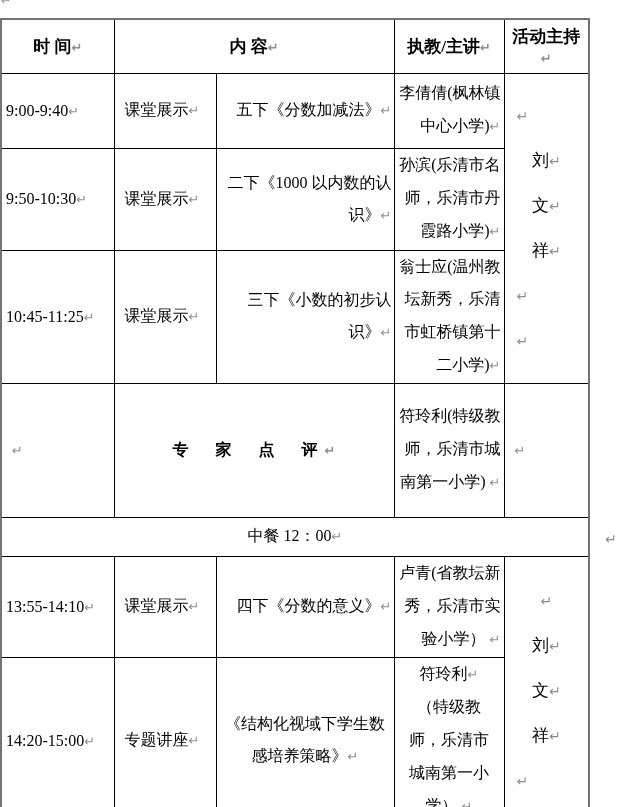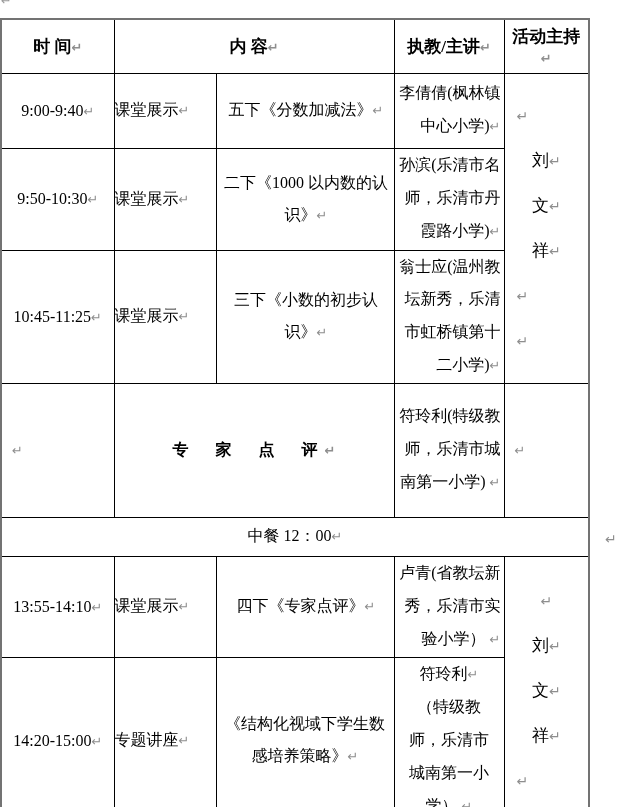--- a/index.html
+++ b/index.html
@@ -22,23 +22,23 @@
   }
   tr.r-hdr{height:54px;}
   tr.r-1{height:75px;}
   tr.r-2{height:102px;}
   tr.r-3{height:133px;}
   tr.r-4{height:134px;}
   tr.r-lunch{height:39px;padding-left:16px;}
   tr.r-6{height:101px;}
   tr.r-7{height:135px;}
   tr.r-hdr td{font-weight:bold;font-size:17px;text-align:center;}
-  .c-time{text-align:center;}
-  .c-type{text-align:left;padding-left:0;}
-  .c-topic{text-align:center;line-height:2em;padding-right:2px;}
+  .c-time{text-align:left;}
+  .c-type{text-align:left;padding-left:10px;}
+  .c-topic{text-align:right;line-height:2em;padding-right:2px;}
   .c-topic-center{text-align:center;line-height:2em;}
   .c-teacher{text-align:right;line-height:2.05em;padding:0 3px;}
   .c-teacher-center{text-align:center;line-height:2.05em;padding:0 13px;}
   .c-expert{text-align:center;font-weight:bold;}
   .c-lunch{text-align:center;}
   .expert-label{letter-spacing:27px;margin-right:-20px;}
   .pm{
     color:#8e8e8e;
     font-family:"DejaVu Sans","Liberation Sans",sans-serif;
     font-size:13px;
@@ -116,21 +116,21 @@
     <td class="mark-cell-left"><span class="pm">↵</span></td>
   </tr>
 
   <tr class="r-lunch">
     <td colspan="5" class="c-lunch"><span>中餐 12：00</span><span class="pm">↵</span></td>
   </tr>
 
   <tr class="r-6">
     <td class="c-time"><span>13:55-14:10</span><span class="pm">↵</span></td>
     <td class="c-type"><span>课堂展示</span><span class="pm">↵</span></td>
-    <td class="c-topic"><span>四下《专家点评》</span><span class="pm">↵</span></td>
+    <td class="c-topic"><span>四下《分数的意义》</span><span class="pm">↵</span></td>
     <td class="c-teacher"><span>卢青(省教坛新秀，乐清市实验小学）</span> <span class="pm">↵</span></td>
     <td class="host-cell" rowspan="2">
       <span class="host-line"><span class="pm">↵</span></span>
       <span class="host-line"><span>刘</span><span class="pm">↵</span></span>
       <span class="host-line"><span>文</span><span class="pm">↵</span></span>
       <span class="host-line"><span>祥</span><span class="pm">↵</span></span>
       <span class="host-line pm-left"><span class="pm">↵</span></span>
     </td>
   </tr>
 

